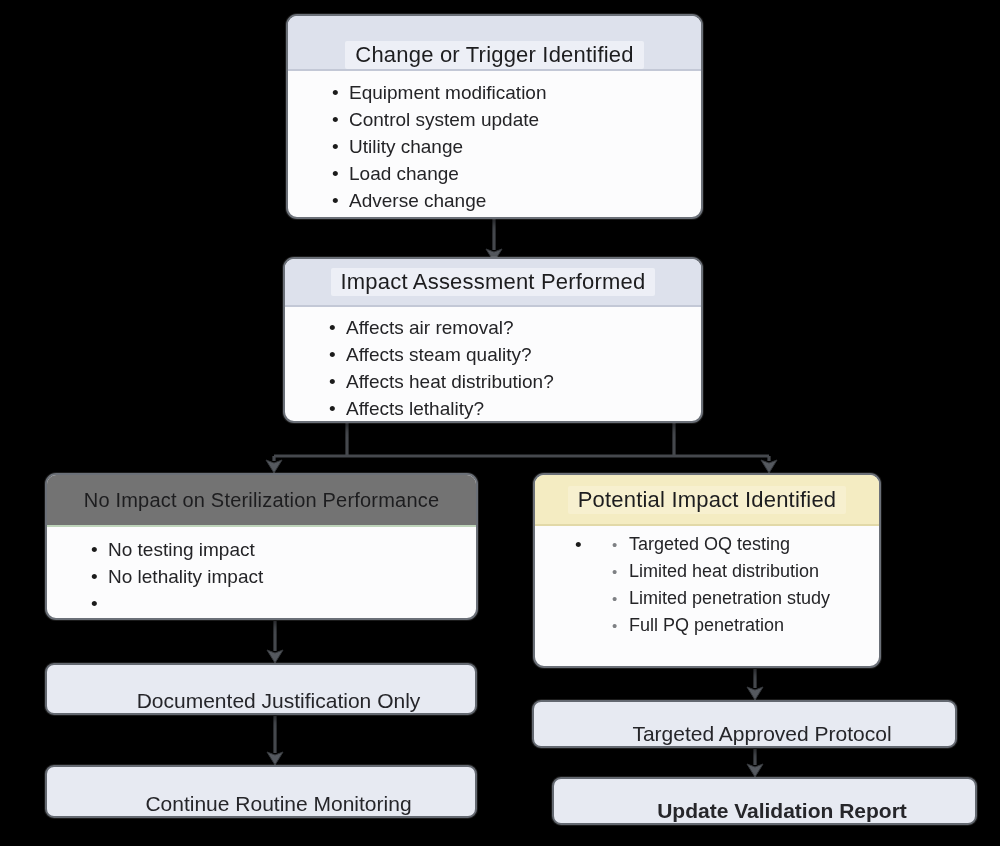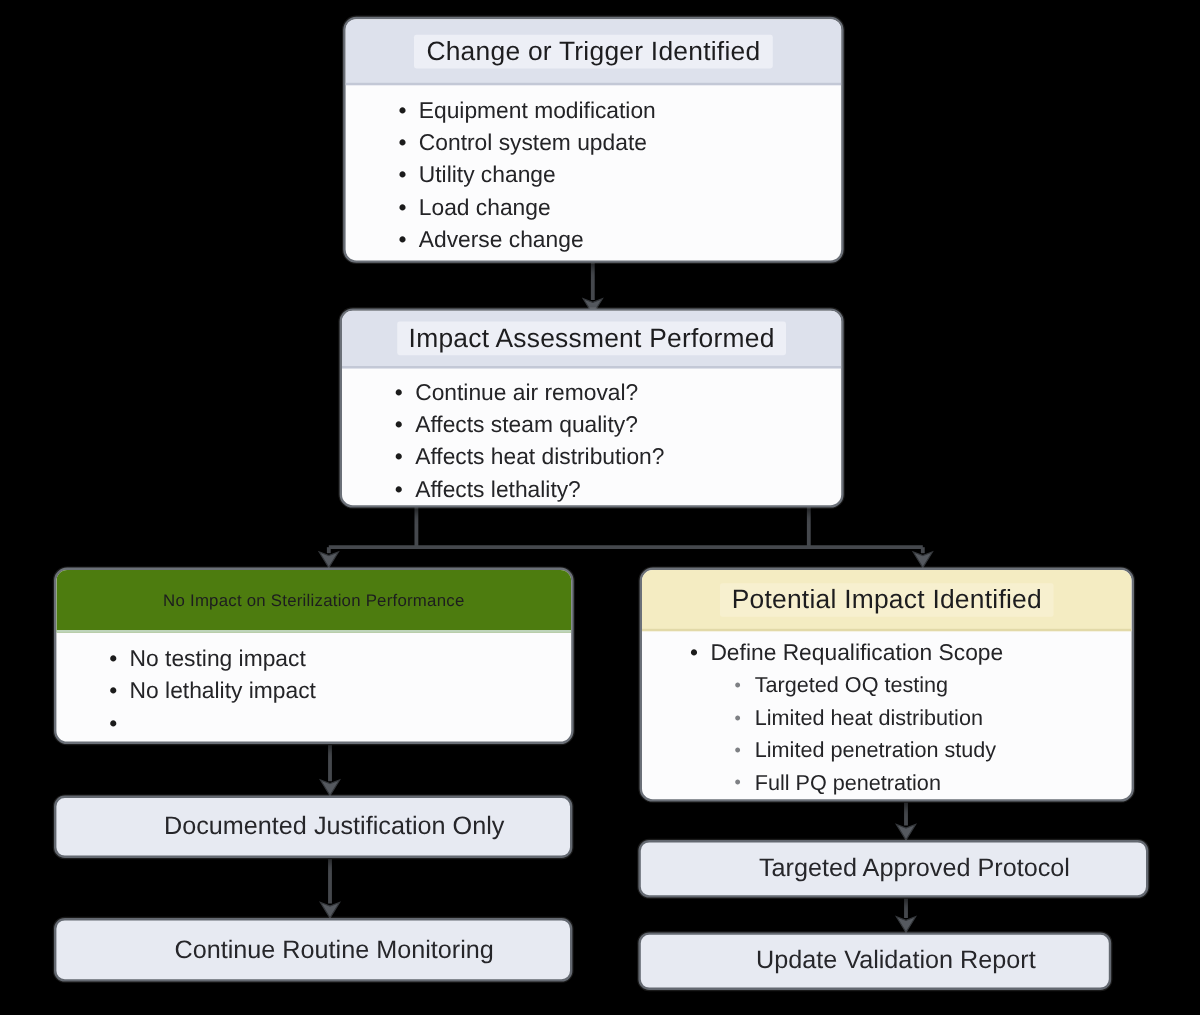--- a/index.html
+++ b/index.html
@@ -13,38 +13,38 @@
     position:absolute;background:#fcfcfd;border:2px solid #6b7078;border-radius:11px;
     box-sizing:border-box;overflow:hidden;
     box-shadow:0 0 0 1px rgba(255,255,255,0.10), 3px 4px 8px rgba(0,0,0,0.55);
   }
   .node-header{
     display:flex;align-items:center;justify-content:center;
     background:#dde1ec;border-bottom:2px solid #c3c8d6;
     font-size:22px;font-weight:500;color:#1d1d1f;letter-spacing:0.2px;
   }
   .node-header .hl{background:#edeff6;padding:1px 10px;border-radius:2px;white-space:nowrap;}
-  .node.green .node-header{background:#4d7c0f;border-bottom:2px solid #bed4ba;font-size:14px;}
+  .node.green .node-header{background:#737373;border-bottom:2px solid #bed4ba;font-size:20px;}
   .node.green .node-header .hl{background:transparent;padding:0;}
   .node.yellow .node-header{background:#f4ecc2;border-bottom:2px solid #e2d9a8;}
   .node.yellow .node-header .hl{background:#f7f0cf;}
 
   ul.bullets{list-style:none;margin:0;padding:8px 10px 0 44px;}
   ul.bullets li{
     position:relative;font-size:19px;line-height:27px;padding-left:17px;
     white-space:nowrap;color:#242427;
   }
   ul.bullets li .mk{
     position:absolute;left:0;top:0;font-size:19px;line-height:27px;color:#1b1b1b;
   }
   ul.bullets li.sub{margin-left:37px;font-size:18px;line-height:27px;}
   ul.bullets li.sub .mk{color:#7e8084;font-size:15px;}
 
   .action-box{
-    position:absolute;display:flex;align-items:center;justify-content:center;
+    position:absolute;display:flex;align-items:flex-end;justify-content:center;
     background:#e7eaf2;border:2px solid #646971;border-radius:9px;box-sizing:border-box;
     font-size:21px;font-weight:500;color:#26262a;white-space:nowrap;
     box-shadow:0 0 0 1px rgba(255,255,255,0.10), 3px 4px 7px rgba(0,0,0,0.5);
     padding-left:35px;
   }
 </style>
 </head>
 <body>
 
 <div id="stage">
@@ -71,77 +71,77 @@
       <path d="M266 460 L274 473 L282 460 L274 463 Z"></path>
       <path d="M761 460 L769 473 L777 460 L769 463 Z"></path>
       <path d="M267 650 L275 663 L283 650 L275 653 Z"></path>
       <path d="M267 752 L275 765 L283 752 L275 755 Z"></path>
       <path d="M747 687 L755 700 L763 687 L755 690 Z"></path>
       <path d="M747 764 L755 777 L763 764 L755 767 Z"></path>
     </g>
   </svg>
 
   <div class="node" style="left:286px;top:14px;width:417px;height:205px;">
-    <div class="node-header" style="height:53px;">
+    <div class="node-header" style="height:53px;align-items:flex-end;">
       <span class="hl">Change or Trigger Identified</span>
     </div>
     <ul class="bullets">
       <li><span class="mk">•</span><span>Equipment modification</span></li>
       <li><span class="mk">•</span><span>Control system update</span></li>
       <li><span class="mk">•</span><span>Utility change</span></li>
       <li><span class="mk">•</span><span>Load change</span></li>
       <li><span class="mk">•</span><span>Adverse change</span></li>
     </ul>
   </div>
 
   <div class="node" style="left:283px;top:257px;width:420px;height:166px;">
     <div class="node-header" style="height:46px;">
       <span class="hl">Impact Assessment Performed</span>
     </div>
     <ul class="bullets" style="padding-top:7px;">
-      <li><span class="mk">•</span><span>Continue air removal?</span></li>
+      <li><span class="mk">•</span><span>Affects air removal?</span></li>
       <li><span class="mk">•</span><span>Affects steam quality?</span></li>
       <li><span class="mk">•</span><span>Affects heat distribution?</span></li>
       <li><span class="mk">•</span><span>Affects lethality?</span></li>
     </ul>
   </div>
 
   <div class="node green" style="left:45px;top:473px;width:433px;height:147px;">
     <div class="node-header" style="height:50px;">
       <span class="hl">No Impact on Sterilization Performance</span>
     </div>
     <ul class="bullets" style="padding-top:9px;">
       <li><span class="mk">•</span><span>No testing impact</span></li>
       <li><span class="mk">•</span><span>No lethality impact</span></li>
       <li><span class="mk">•</span></li>
     </ul>
   </div>
 
-  <div class="node yellow" style="left:533px;top:473px;width:412px;height:195px;">
+  <div class="node yellow" style="left:533px;top:473px;width:348px;height:195px;">
     <div class="node-header" style="height:49px;">
       <span class="hl">Potential Impact Identified</span>
     </div>
     <ul class="bullets" style="padding-top:5px;padding-left:40px;">
-      <li><span class="mk">•</span><span>Define Requalification Scope</span></li>
+      <li><span class="mk">•</span></li>
       <li class="sub"><span class="mk">•</span><span>Targeted OQ testing</span></li>
       <li class="sub"><span class="mk">•</span><span>Limited heat distribution</span></li>
       <li class="sub"><span class="mk">•</span><span>Limited penetration study</span></li>
       <li class="sub"><span class="mk">•</span><span>Full PQ penetration</span></li>
     </ul>
   </div>
 
   <div class="action-box" style="left:45px;top:663px;width:432px;height:52px;">
     <span>Documented Justification Only</span>
   </div>
 
   <div class="action-box" style="left:45px;top:765px;width:432px;height:53px;">
     <span>Continue Routine Monitoring</span>
   </div>
 
   <div class="action-box" style="left:532px;top:700px;width:425px;height:48px;">
     <span>Targeted Approved Protocol</span>
   </div>
 
-  <div class="action-box" style="left:532px;top:777px;width:394px;height:48px;">
+  <div class="action-box" style="left:552px;top:777px;width:425px;height:48px;font-weight:bold;">
     <span>Update Validation Report</span>
   </div>
 
 </div>
 
 </body></html>

